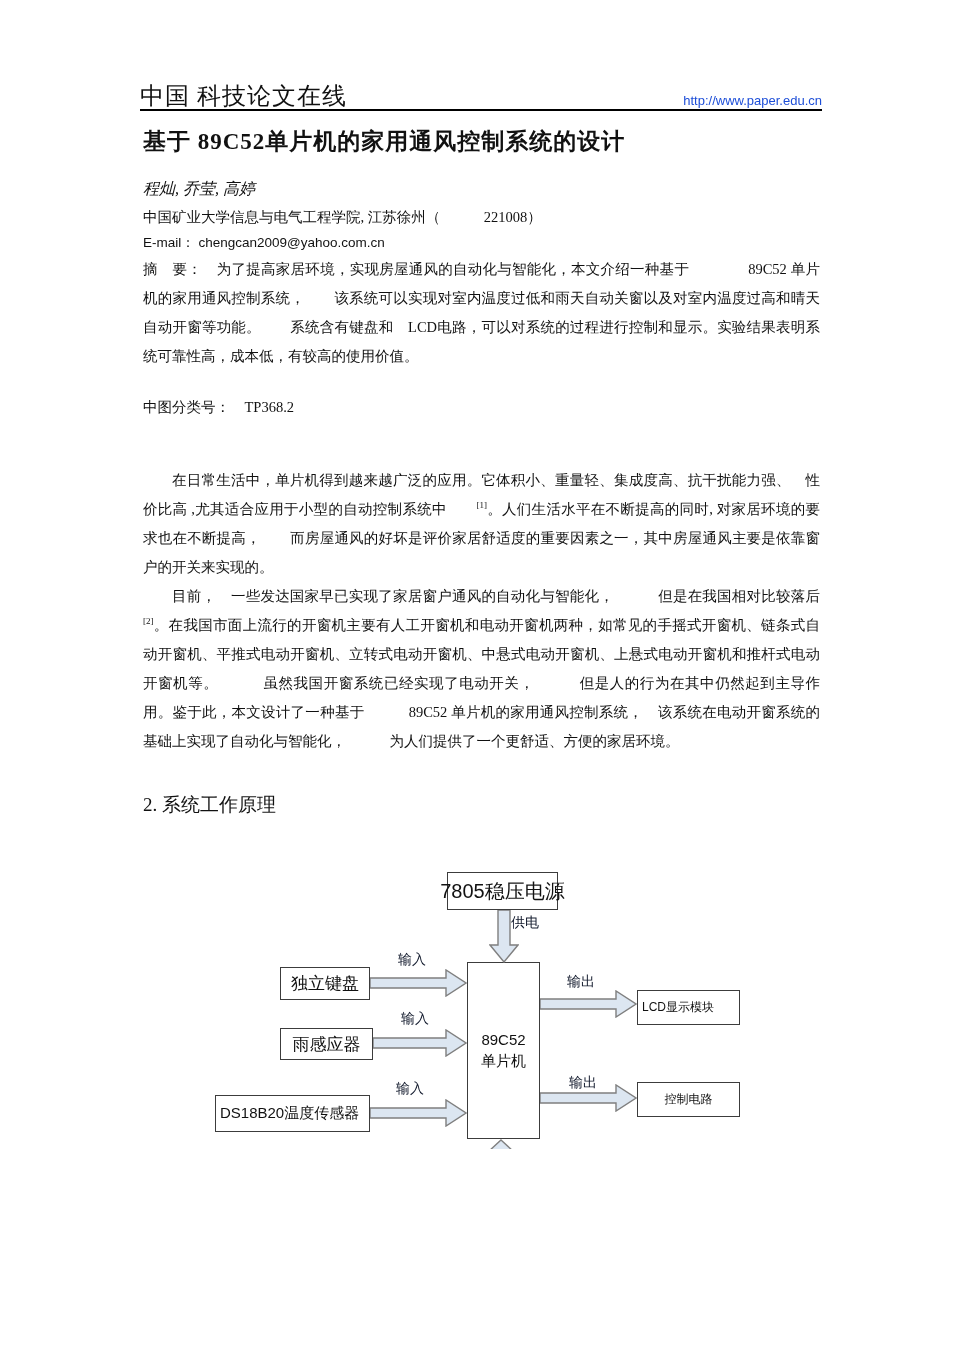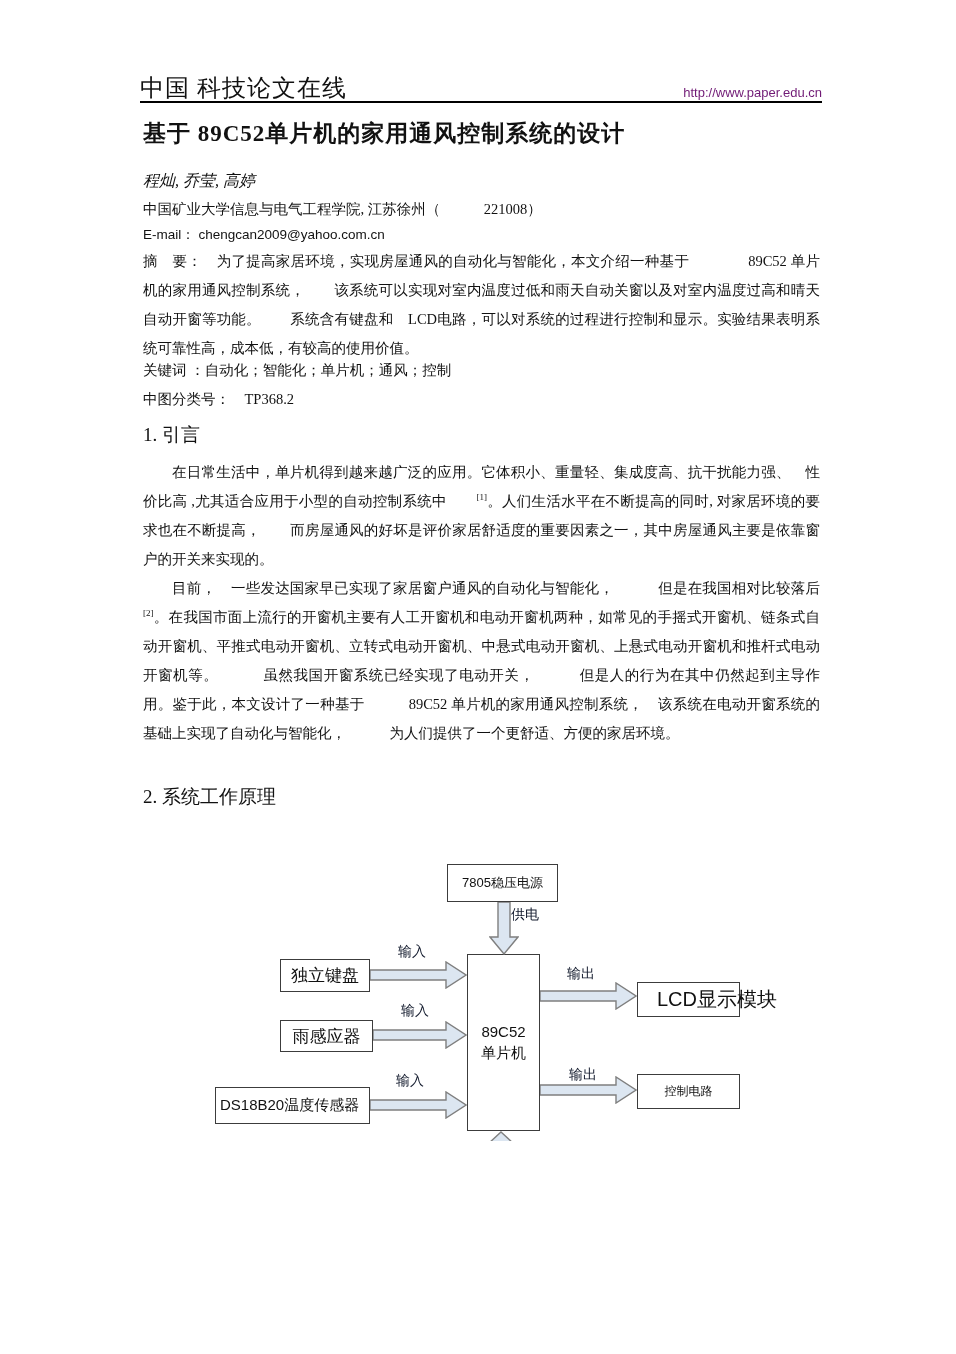--- a/index.html
+++ b/index.html
@@ -5,33 +5,33 @@
   :root{
     --ink:#111111;
     --arrow-fill:#dce6f1;
     --arrow-stroke:#7f7f7f;
     --box-border:#3c3c3c;
   }
   html,body{margin:0;padding:0;background:#ffffff;}
   .page{
     position:relative;
     width:956px;height:1137px;
-    margin:4px auto;
+    margin:12px auto;
     background:#ffffff;
     color:var(--ink);
     font-family:"Liberation Serif","DejaVu Serif",serif;
     overflow:hidden;
   }
   
   .header-row{
     position:absolute;left:140px;right:134px;top:64px;height:32px;
     display:flex;justify-content:space-between;align-items:flex-end;
   }
   .site-title{font-size:24px;letter-spacing:1px;line-height:1;}
-  .site-url{font-size:13px;line-height:1;color:#701a75;text-decoration:none;padding-bottom:1px;
+  .site-url{font-size:13px;line-height:1;color:#1d4ed8;text-decoration:none;padding-bottom:1px;
     font-family:"Liberation Sans","DejaVu Sans",sans-serif;}
   .header-rule{position:absolute;left:140px;right:134px;top:97px;height:0;border-top:2px solid #000;}
   
   .centered{position:absolute;left:143px;width:677px;text-align:left;}
   .paper-title{top:114px;font-size:23px;font-weight:bold;letter-spacing:1px;}
   .authors{top:167px;font-size:16px;font-style:italic;}
   .affiliation{top:196px;font-size:14.5px;}
   .email{top:222px;font-size:13.5px;font-family:"Liberation Sans","DejaVu Sans",sans-serif;}
   .bodyblock{
     position:absolute;left:143px;width:677px;
@@ -53,26 +53,26 @@
     position:absolute;left:143px;top:855px;width:677px;height:385px;
     font-family:"Liberation Sans","DejaVu Sans",sans-serif;
   }
   .fbox{
     position:absolute;box-sizing:border-box;
     border:1.4px solid var(--box-border);
     background:#fff;
     display:flex;align-items:center;justify-content:center;
     white-space:nowrap;
   }
-  .b-power{left:304px;top:5px;width:111px;height:38px;font-size:13px;}
+  .b-power{left:304px;top:5px;width:111px;height:38px;font-size:20px;}
   .b-keyboard{left:137px;top:100px;width:90px;height:33px;font-size:17px;}
   .b-rain{left:137px;top:161px;width:93px;height:32px;font-size:17px;}
   .b-temp{left:72px;top:228px;width:155px;height:37px;font-size:15px;justify-content:flex-start;padding-left:4px;}
   .b-mcu{left:324px;top:95px;width:73px;height:177px;flex-direction:column;font-size:15px;line-height:1.35;}
-  .b-lcd{left:494px;top:123px;width:103px;height:35px;font-size:20px;justify-content:flex-start;padding-left:19px;text-align:right;}
+  .b-lcd{left:494px;top:123px;width:103px;height:35px;font-size:12px;justify-content:flex-start;padding-left:4px;text-align:right;}
   .b-control{left:494px;top:215px;width:103px;height:35px;font-size:12px;}
   .b-eeprom{left:310px;top:317px;width:104px;height:33px;font-size:16px;}
   .arrow-shape{position:absolute;display:block;}
   .arrow-shape polygon{fill:var(--arrow-fill);stroke:var(--arrow-stroke);stroke-width:1.4;stroke-linejoin:miter;}
   .flabel{position:absolute;font-size:14px;color:#0f172a;white-space:nowrap;}
   .l-power{left:368px;top:47px;}
   .l-in1{left:255px;top:84px;}
   .l-in2{left:258px;top:143px;}
   .l-in3{left:253px;top:213px;}
   .l-out1{left:424px;top:106px;}
@@ -96,24 +96,22 @@
     <a class="site-url" href="#">http://www.paper.edu.cn</a>
   </div>
   <div class="header-rule"></div>
 
   <div class="centered paper-title">基于 89C52单片机的家用通风控制系统的设计</div>
   <div class="centered authors">程灿, 乔莹, 高婷</div>
   <div class="centered affiliation">中国矿业大学信息与电气工程学院, 江苏徐州（　　　221008）</div>
   <div class="centered email">E-mail： chengcan2009@yahoo.com.cn</div>
 
   <div class="bodyblock abstract">摘　要：　为了提高家居环境，实现房屋通风的自动化与智能化，本文介绍一种基于　　　　89C52 单片机的家用通风控制系统，　　该系统可以实现对室内温度过低和雨天自动关窗以及对室内温度过高和晴天自动开窗等功能。　　系统含有键盘和　LCD电路，可以对系统的过程进行控制和显示。实验结果表明系统可靠性高，成本低，有较高的使用价值。</div>
-  <div class="bodyblock keywords">关键词 ：自动化；智能化；单片机；通风；控制</div>
   <div class="bodyblock classification">中图分类号：　TP368.2</div>
 
-  <h2 class="sec-heading h-sec1">1. 引言</h2>
   <div class="bodyblock para p-intro1">在日常生活中，单片机得到越来越广泛的应用。它体积小、重量轻、集成度高、抗干扰能力强、　性价比高 ,尤其适合应用于小型的自动控制系统中　　<sup>[1]</sup>。人们生活水平在不断提高的同时, 对家居环境的要求也在不断提高，　　而房屋通风的好坏是评价家居舒适度的重要因素之一，其中房屋通风主要是依靠窗户的开关来实现的。</div>
   <div class="bodyblock para p-intro2">目前，　一些发达国家早已实现了家居窗户通风的自动化与智能化，　　　但是在我国相对比较落后 <sup>[2]</sup>。在我国市面上流行的开窗机主要有人工开窗机和电动开窗机两种，如常见的手摇式开窗机、链条式自动开窗机、平推式电动开窗机、立转式电动开窗机、中悬式电动开窗机、上悬式电动开窗机和推杆式电动开窗机等。　　　虽然我国开窗系统已经实现了电动开关，　　　但是人的行为在其中仍然起到主导作用。鉴于此，本文设计了一种基于　　　89C52 单片机的家用通风控制系统，　该系统在电动开窗系统的基础上实现了自动化与智能化，　　　为人们提供了一个更舒适、方便的家居环境。</div>
 
   <h2 class="sec-heading h-sec2">2. 系统工作原理</h2>
 
   <div class="figure">
 
     <div class="fbox b-power">7805稳压电源</div>
     <div class="fbox b-keyboard">独立键盘</div>
     <div class="fbox b-rain">雨感应器</div>

